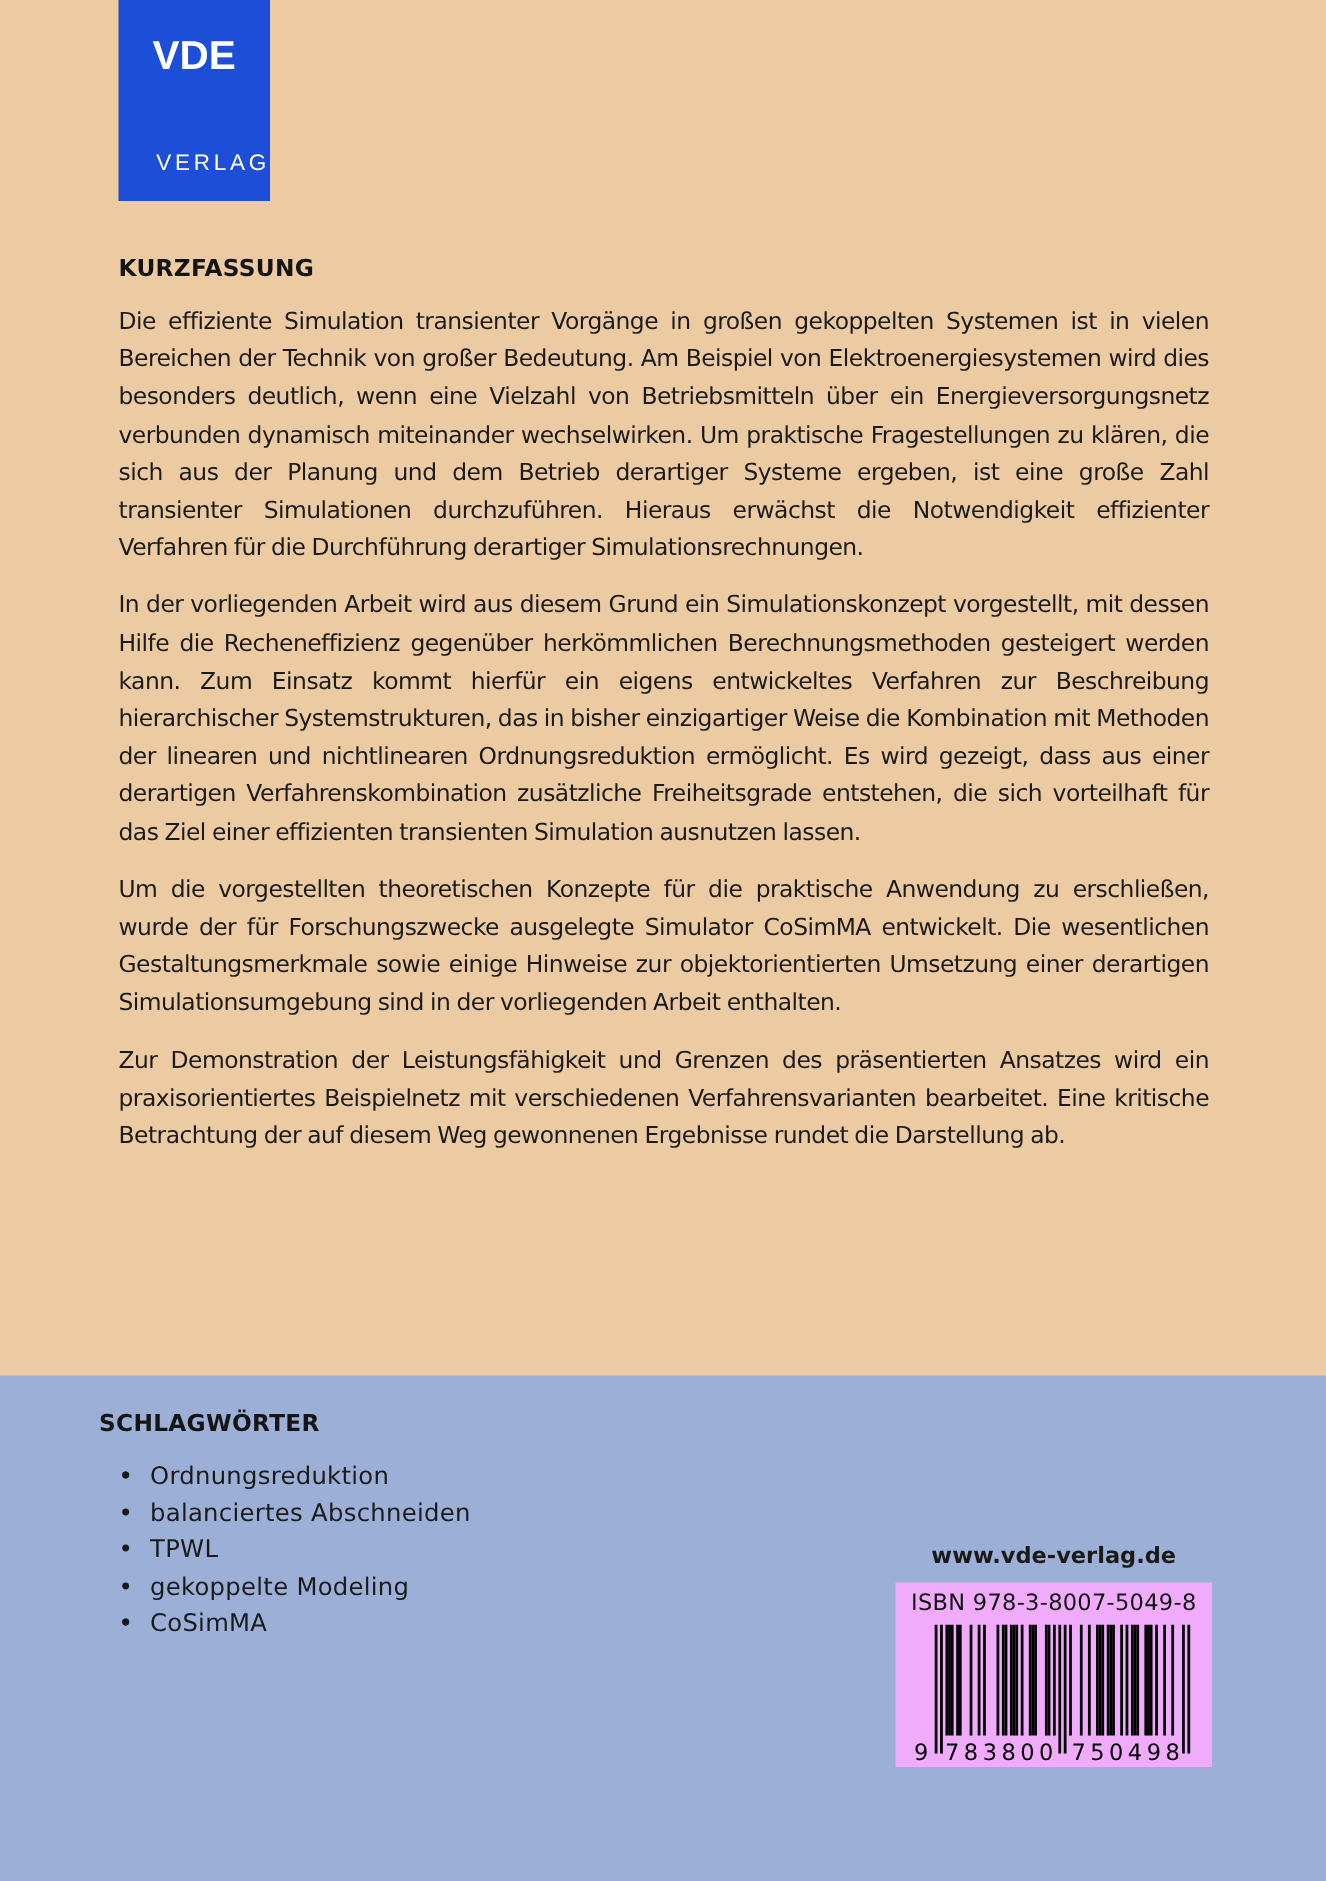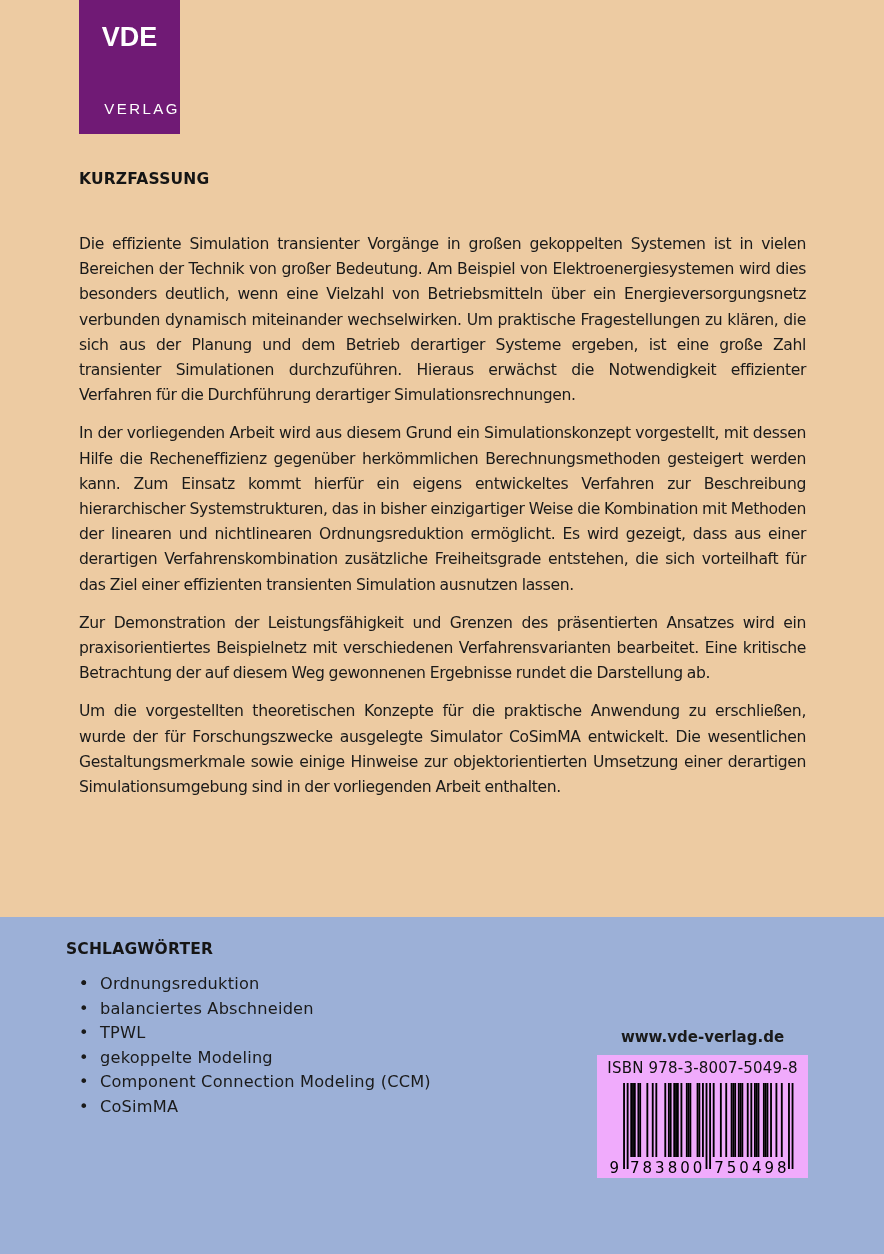--- a/index.html
+++ b/index.html
@@ -1,24 +1,24 @@
 <!DOCTYPE html>
 <html><head>
 <meta charset="utf-8">
 <style>
   html, body { margin: 0; padding: 0; }
   body { width: 884px; height: 1254px; position: relative; overflow: hidden; background: #edcba2; font-family: "DejaVu Sans", sans-serif; color: #1a1a1a; }
   .top { position: absolute; left: 0; top: 0; width: 884px; height: 917px; background: #edcba2; }
   .bottom { position: absolute; left: 0; top: 917px; width: 884px; height: 337px; background: #9cb0d7; }
-  .logo { position: absolute; left: 79px; top: 0; width: 101px; height: 134px; background: #701a75; }
+  .logo { position: absolute; left: 79px; top: 0; width: 101px; height: 134px; background: #1d4ed8; }
   .logo .vde { position: absolute; left: 0; right: 0; top: 22px; text-align: center; color: #fff; font-family: "Liberation Sans", sans-serif; font-weight: bold; font-size: 27px; letter-spacing: 0px; }
   .logo .verlag { position: absolute; left: 0; right: 0; top: 100px; text-align: right; color: #fff; font-family: "Liberation Sans", sans-serif; font-size: 15px; letter-spacing: 2.5px; }
   h2 { position: absolute; margin: 0; font-family: "DejaVu Sans", sans-serif; font-weight: bold; font-size: 15.5px; letter-spacing: 0.2px; color: #151515; }
   .heading-k { left: 79px; top: 170px; }
-  .abstract { position: absolute; left: 79px; top: 202px; width: 727px; font-family: "DejaVu Sans", sans-serif; font-size: 15.6px; line-height: 25.2px; text-align: justify; color: #1a1a1a; letter-spacing: -0.35px; word-spacing: -0.5px; margin-top: 30px; }
+  .abstract { position: absolute; left: 79px; top: 202px; width: 727px; font-family: "DejaVu Sans", sans-serif; font-size: 15.6px; line-height: 25.2px; text-align: justify; color: #1a1a1a; letter-spacing: -0.35px; word-spacing: -0.5px; }
   .abstract p { margin: 0 0 13px 0; text-align: justify; hyphens: manual; }
   .heading-s { left: 66px; top: 940px; }
   ul.keywords { position: absolute; left: 79px; top: 972px; margin: 0; padding: 0; list-style: none; font-size: 16.2px; line-height: 24.6px; color: #1a1a1a; letter-spacing: 0.2px; }
   ul.keywords li { position: relative; padding-left: 21px; }
   ul.keywords li .bullet { position: absolute; left: 0; top: 0; }
   .url { position: absolute; left: 597px; top: 1028px; width: 211px; text-align: center; font-weight: bold; font-size: 15px; color: #1a1a1a; }
   .isbn-box { position: absolute; left: 597px; top: 1055px; width: 211px; height: 123px; background: #f0abfc; }
   .isbn-text { position: absolute; left: 0; right: 0; top: 4px; text-align: center; font-size: 15px; color: #111; letter-spacing: 0.2px; }
   .barcode { position: absolute; left: 10px; top: 28px; width: 190px; height: 92px; }
 </style>
@@ -29,36 +29,36 @@
   <div class="logo">
     <div class="vde">VDE</div>
     <div class="verlag">VERLAG</div>
   </div>
 
   <h2 class="heading-k">KURZFASSUNG</h2>
 
   <div class="abstract">
     <p>Die effiziente Simulation transienter Vorgänge in großen gekoppelten Systemen ist in vielen Bereichen der Technik von großer Bedeutung. Am Beispiel von Elektroenergie­systemen wird dies besonders deutlich, wenn eine Vielzahl von Betriebsmitteln über ein Energieversorgungsnetz verbunden dynamisch miteinander wechselwirken. Um prak­tische Fragestellungen zu klären, die sich aus der Planung und dem Betrieb derartiger Systeme ergeben, ist eine große Zahl transienter Simulationen durchzuführen. Hieraus erwächst die Notwendigkeit effizienter Verfahren für die Durchführung derartiger Simu­lationsrechnungen.</p>
     <p>In der vorliegenden Arbeit wird aus diesem Grund ein Simulationskonzept vorgestellt, mit dessen Hilfe die Recheneffizienz gegenüber herkömmlichen Berechnungsmethoden gesteigert werden kann. Zum Einsatz kommt hierfür ein eigens entwickeltes Verfahren zur Beschreibung hierarchischer Systemstrukturen, das in bisher einzigartiger Weise die Kombination mit Methoden der linearen und nichtlinearen Ordnungsreduktion er­möglicht. Es wird gezeigt, dass aus einer derartigen Verfahrenskombination zusätzliche Freiheitsgrade entstehen, die sich vorteilhaft für das Ziel einer effizienten transienten Simulation ausnutzen lassen.</p>
+    <p>Um die vorgestellten theoretischen Konzepte für die praktische Anwendung zu erschlie­ßen, wurde der für Forschungszwecke ausgelegte Simulator CoSimMA entwickelt. Die wesentlichen Gestaltungsmerkmale sowie einige Hinweise zur objektorientierten Um­setzung einer derartigen Simulationsumgebung sind in der vorliegenden Arbeit enthal­ten.</p>
     <p>Zur Demonstration der Leistungsfähigkeit und Grenzen des präsentierten Ansatzes wird ein praxisorientiertes Beispielnetz mit verschiedenen Verfahrensvarianten bearbeitet. Eine kritische Betrachtung der auf diesem Weg gewonnenen Ergebnisse rundet die Dar­stellung ab.</p>
-    <p>Um die vorgestellten theoretischen Konzepte für die praktische Anwendung zu erschlie­ßen, wurde der für Forschungszwecke ausgelegte Simulator CoSimMA entwickelt. Die wesentlichen Gestaltungsmerkmale sowie einige Hinweise zur objektorientierten Um­setzung einer derartigen Simulationsumgebung sind in der vorliegenden Arbeit enthal­ten.</p>
   </div>
 </div>
 
 <div class="bottom"></div>
 
 <h2 class="heading-s">SCHLAGWÖRTER</h2>
 
 <ul class="keywords">
   <li><span class="bullet">•</span></li>
   <li><span class="bullet">•</span><span>Ordnungsreduktion</span></li>
   <li><span class="bullet">•</span><span>balanciertes Abschneiden</span></li>
   <li><span class="bullet">•</span><span>TPWL</span></li>
   <li><span class="bullet">•</span><span>gekoppelte Modeling</span></li>
-  <li><span class="bullet">•</span><span>Component Connection Modeling (CCM)</span></li>
+  <li><span class="bullet">•</span></li>
   <li><span class="bullet">•</span><span>CoSimMA</span></li>
 </ul>
 
 <div class="url">www.vde-verlag.de</div>
 
 <div class="isbn-box">
   <div class="isbn-text">ISBN 978-3-8007-5049-8</div>
   <svg class="barcode" id="barcode" viewBox="0 0 190 92" preserveAspectRatio="none">
       <rect x="16.13" y="0" width="1.84" height="86" fill="#000"></rect>
       <rect x="19.72" y="0" width="1.84" height="86" fill="#000"></rect>

